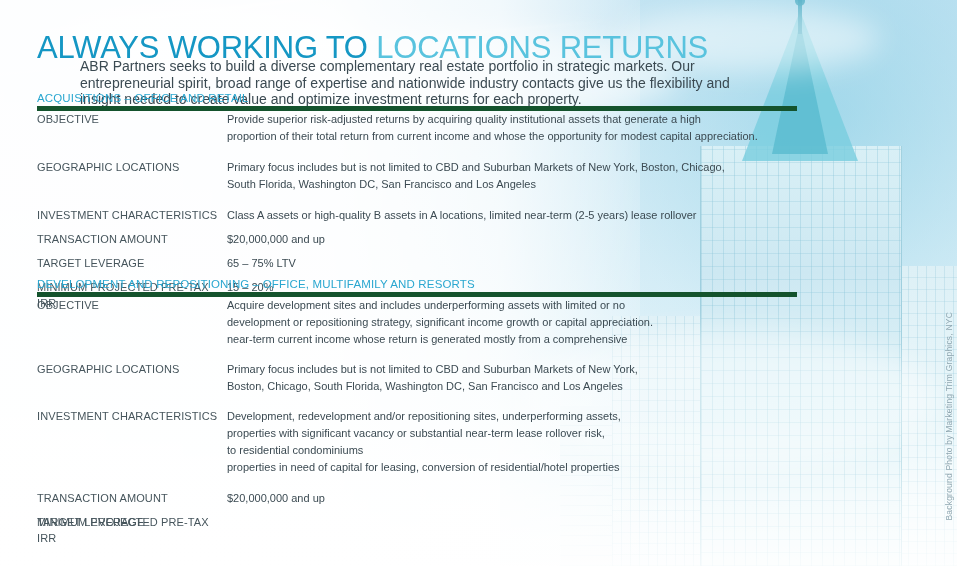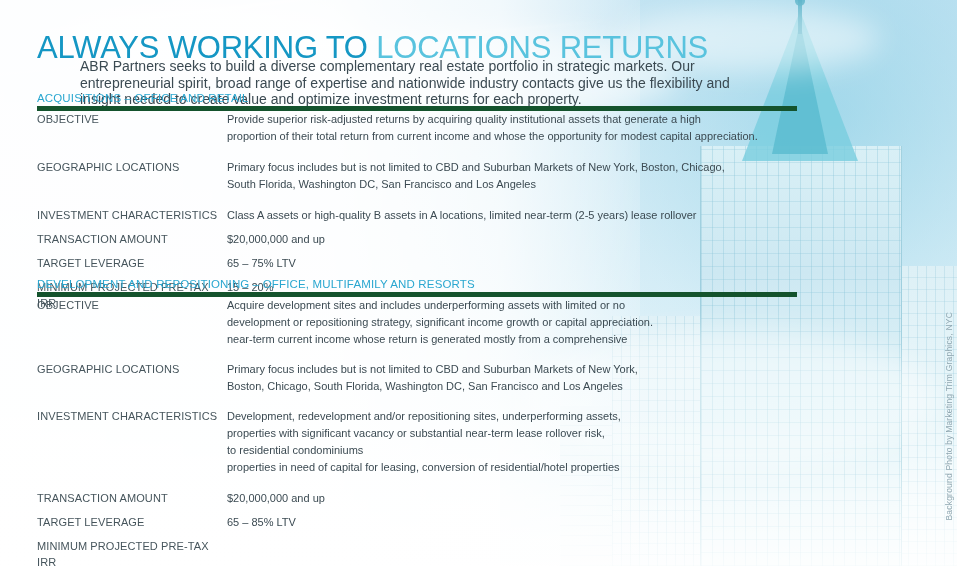--- a/index.html
+++ b/index.html
@@ -400,23 +400,20 @@
 
       <div class="row" style="margin-top:14px;">
         <div class="row-label">TRANSACTION AMOUNT</div>
         <div class="row-value">
           <span class="vline">$20,000,000 and up</span>
         </div>
       </div>
 
       <div class="row" style="margin-top:7px;">
         <div class="row-label">TARGET LEVERAGE</div>
-        <div class="row-value">
-          <span class="vline">65 – 85% LTV</span>
-        </div>
       </div>
 
       <div class="row" style="margin-top:7px;">
         <div class="row-label">MINIMUM PROJECTED PRE-TAX IRR</div>
       </div>
     </div>
 
     <div class="credit">Background Photo by Marketing Trim Graphics, NYC</div>
 
   </div>

